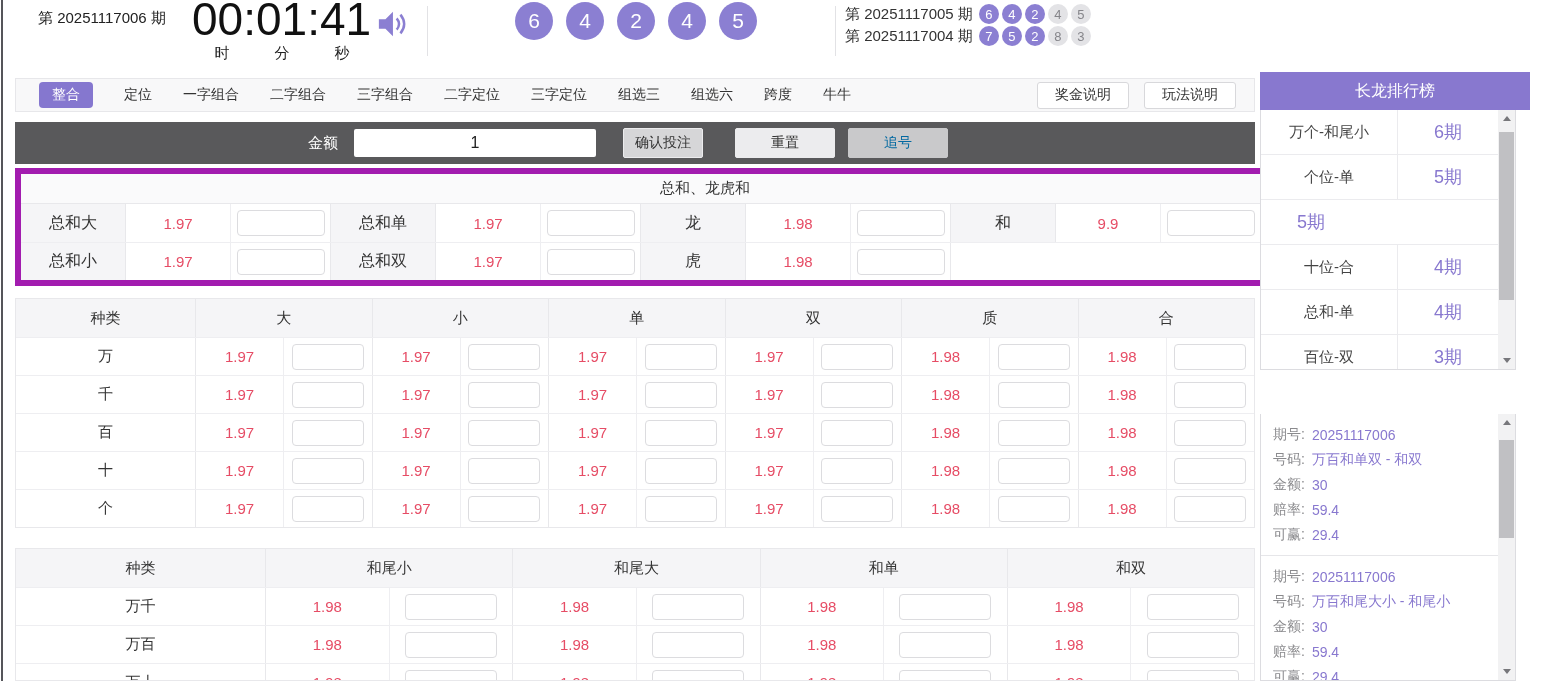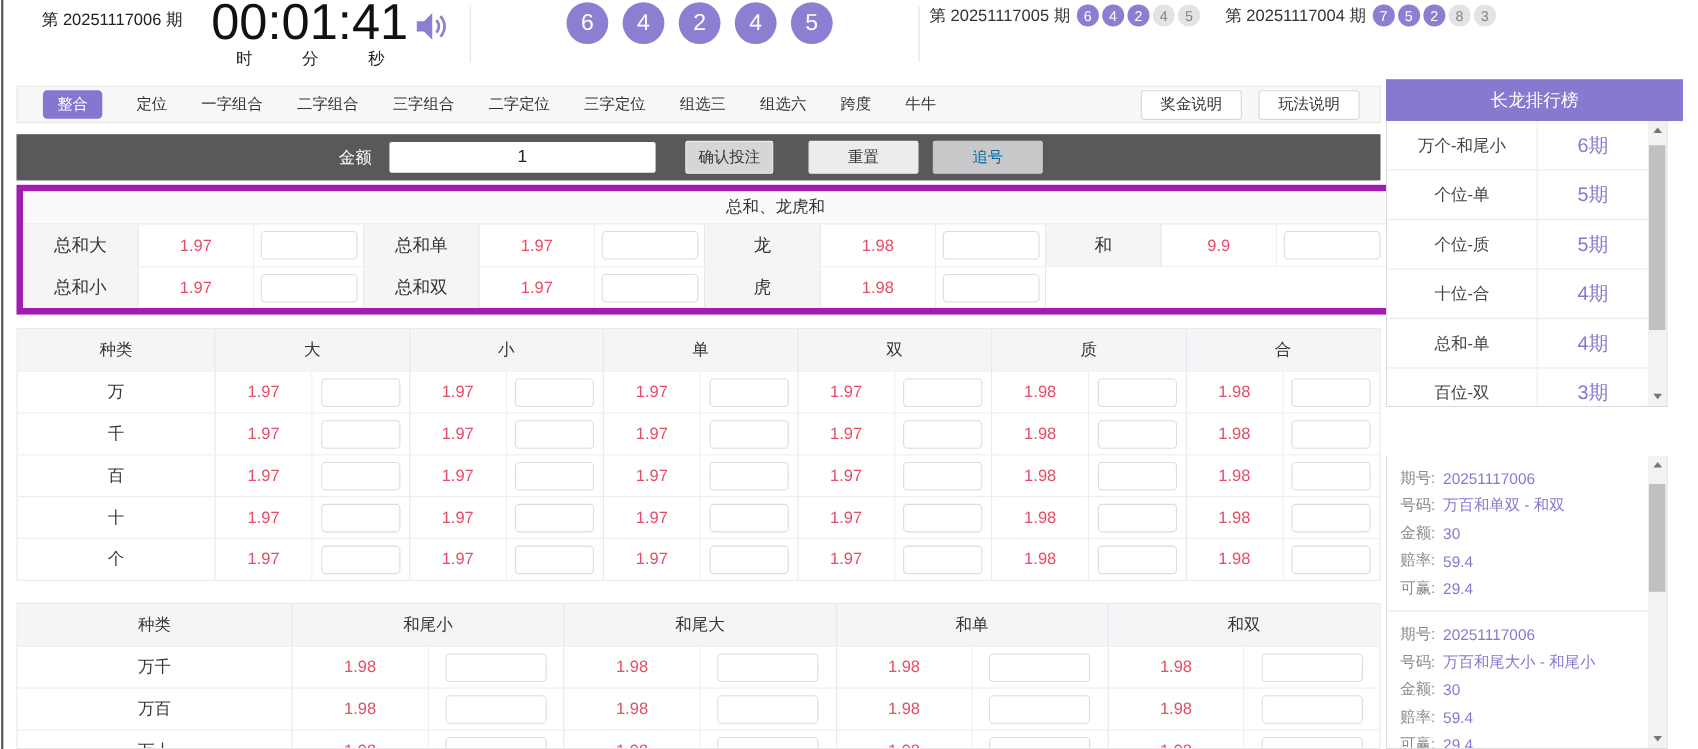--- a/index.html
+++ b/index.html
@@ -9,21 +9,21 @@
 
   
   .issue{position:absolute;left:38px;top:9px;font-size:15px;color:#222;}
   .clock{position:absolute;left:192px;top:-7px;font-size:46px;line-height:52px;color:#111;}
   .clock-labels{position:absolute;left:192px;top:44px;width:180px;display:flex;justify-content:space-around;font-size:15px;color:#222;}
   .speaker{position:absolute;left:376px;top:9px;width:32px;height:30px;cursor:pointer;}
   .vdiv{position:absolute;top:6px;height:50px;width:1px;background:#e2e2e5;}
   .vdiv1{left:427px;} .vdiv2{left:835px;}
   .result-balls{position:absolute;left:515px;top:2px;display:flex;gap:13px;}
   .ball{width:38px;height:38px;border-radius:50%;background:#8b7fd2;color:#fff;font-size:21px;display:flex;align-items:center;justify-content:center;}
-  .history{position:absolute;left:845px;top:3px;display:flex;flex-direction:row;gap:20px;}
+  .history{position:absolute;left:845px;top:3px;display:flex;flex-direction:column;gap:0;}
   .hist-row{display:flex;align-items:center;height:22px;}
   .hist-text{font-size:15px;color:#333;margin-right:6px;white-space:nowrap;}
   .hist-balls{display:flex;align-items:center;}
   .mini-ball{width:20px;height:20px;border-radius:50%;display:inline-flex;align-items:center;justify-content:center;font-size:13px;margin-right:3px;}
   .mb-purple{background:#8b7fd2;color:#fff;}
   .mb-gray{background:#e3e3e6;color:#85858a;}
 
   
   .tabbar{position:absolute;left:15px;top:78px;width:1240px;height:34px;background:#f8f8f9;border:1px solid #e7e7ea;display:flex;align-items:center;}
   .tabs{display:flex;align-items:center;gap:31px;padding-left:23px;flex:1;}
@@ -549,21 +549,20 @@
     <div class="d-rows">
         <div class="drow">
           <div class="dname">万个-和尾小</div>
           <div class="dval">6期</div>
         </div>
         <div class="drow">
           <div class="dname">个位-单</div>
           <div class="dval">5期</div>
         </div>
         <div class="drow">
-          <div class="dname">个位-质</div>
           <div class="dval">5期</div>
         </div>
         <div class="drow">
           <div class="dname">十位-合</div>
           <div class="dval">4期</div>
         </div>
         <div class="drow">
           <div class="dname">总和-单</div>
           <div class="dval">4期</div>
         </div>

